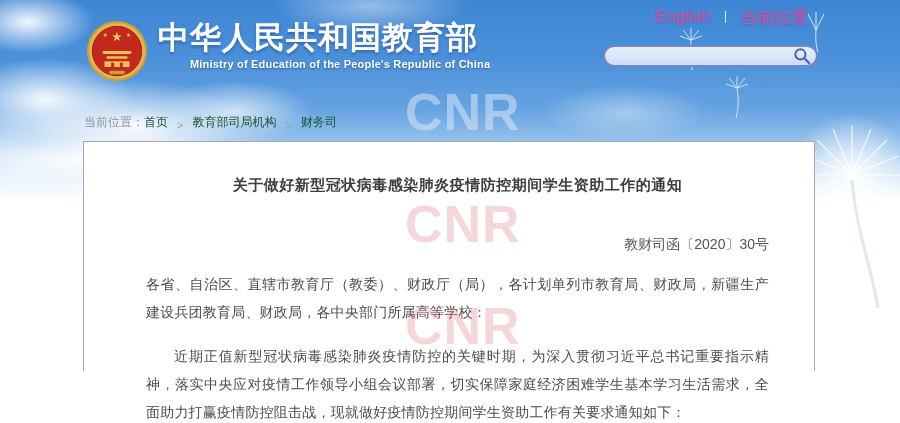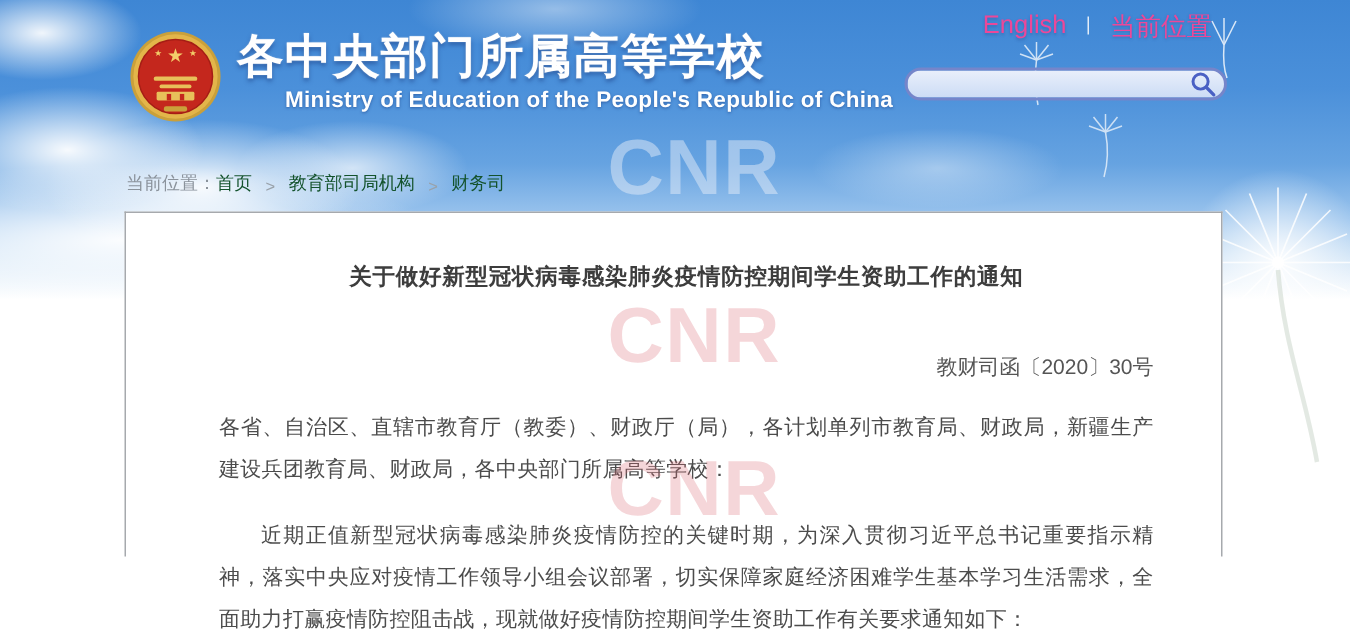--- a/index.html
+++ b/index.html
@@ -45,21 +45,21 @@
   }
 
   
   .brand { position:absolute; left:86px; top:20px; display:flex; align-items:flex-start; z-index:15; }
   .emblem { width:62px; height:62px; margin-right:10px; flex:0 0 auto; }
   .title-zh {
     font-size:31px; font-weight:bold; color:#ffffff; letter-spacing:1px;
     line-height:36px; text-shadow:0 2px 3px rgba(25,60,130,.55), 0 0 1px rgba(255,255,255,.6);
   }
   .title-en {
-    font-size:15px; font-weight:bold; color:#ffffff; letter-spacing:.2px;
+    font-size:11px; font-weight:bold; color:#ffffff; letter-spacing:.2px;
     margin-top:2px; text-shadow:0 1px 2px rgba(25,60,130,.6);padding-left:32px;
   }
 
   
   .searchbox {
     position:absolute; left:603px; top:45px; width:215px; height:22px;
     border:2px solid #7585ca; border-radius:12px;
     background:linear-gradient(180deg,#e9effb 0%, #ccdcf5 100%);
     display:flex; align-items:center; z-index:20;
   }
@@ -185,21 +185,21 @@
       <text x="20" y="18" font-size="6" fill="#f3cf6a" text-anchor="middle" font-family="DejaVu Sans, sans-serif">★</text>
       <text x="44" y="18" font-size="6" fill="#f3cf6a" text-anchor="middle" font-family="DejaVu Sans, sans-serif">★</text>
       <rect x="17" y="32" width="30" height="3" rx="1.5" fill="#e8c05a"></rect>
       <rect x="21" y="37.5" width="22" height="2.6" rx="1.3" fill="#e8c05a"></rect>
       <rect x="19" y="42.5" width="26" height="6" rx="1" fill="#e8c05a"></rect>
       <rect x="26" y="44" width="3" height="4.5" fill="#c4271d"></rect>
       <rect x="35" y="44" width="3" height="4.5" fill="#c4271d"></rect>
       <rect x="24" y="52.5" width="16" height="3.5" rx="1.5" fill="#caa03a"></rect>
     </svg>
     <div>
-      <div class="title-zh">各中央部门所属高等学校</div>
+      <div class="title-zh">中华人民共和国教育部</div>
       <div class="title-en">Ministry of Education of the People's Republic of China</div>
     </div>
   </div>
 
   <div class="searchbox">
     <input type="text" style="">
     <span class="mag">
       <svg viewBox="0 0 20 20" width="18" height="18">
         <circle cx="8.2" cy="8.2" r="5.6" fill="none" stroke="#4a60c4" stroke-width="2.2"></circle>
         <line x1="12.6" y1="12.6" x2="18" y2="18" stroke="#4a60c4" stroke-width="2.4" stroke-linecap="round"></line>

